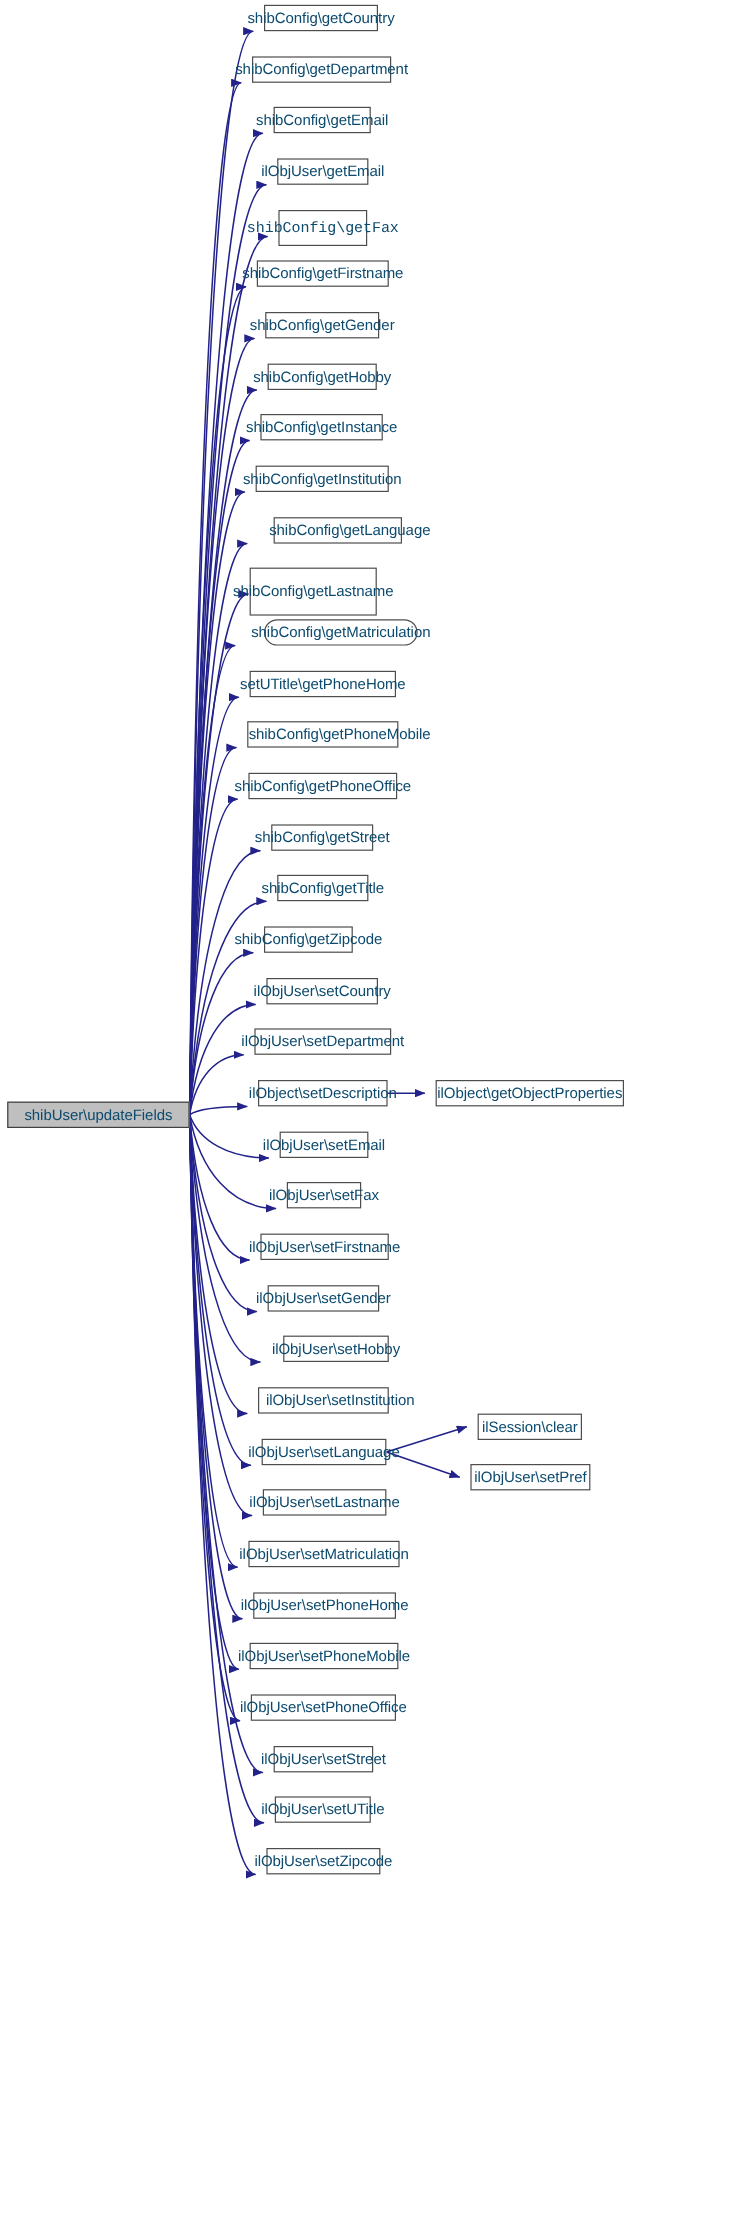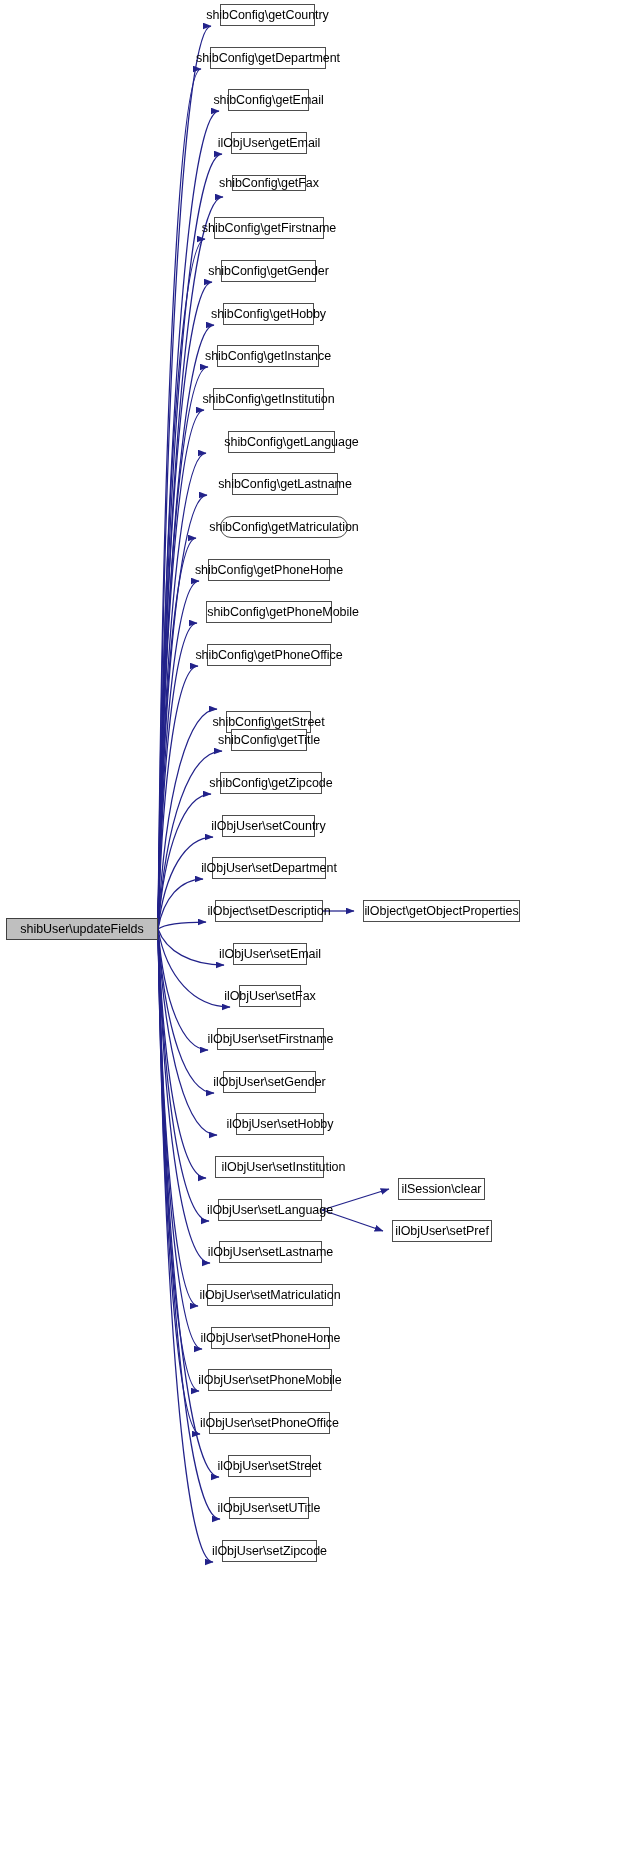--- a/index.html
+++ b/index.html
@@ -2,21 +2,21 @@
 <html><head>
 <meta charset="utf-8">
 <title>Call Graph</title>
 <style>
   html,body{margin:0;padding:0;background:#ffffff;}
   body{font-family:"Liberation Sans","DejaVu Sans",sans-serif;}
   #graph{position:relative;width:625px;height:1861px;background:#ffffff;overflow:hidden;}
   #edges{position:absolute;left:0;top:0;width:625px;height:1861px;pointer-events:none;}
   .node{position:absolute;box-sizing:border-box;border:1px solid #4d4d4d;background:#ffffff;
         display:flex;align-items:center;justify-content:center;
-        font-size:12.5px;line-height:1;color:#000000;white-space:nowrap;letter-spacing:-0.05px;}
+        font-size:12.5px;line-height:1;color:#0c4a6e;white-space:nowrap;letter-spacing:-0.05px;}
   .node.root{background:#bfbfbf;border-color:#404040;}
 </style>
 </head>
 <body>
 
 <div id="graph">
   <svg id="edges" viewBox="0 0 625 1861" preserveAspectRatio="none">
     <defs>
       <marker id="arrowhead" markerWidth="9" markerHeight="7" refX="8.4" refY="3.5" orient="auto" markerUnits="userSpaceOnUse">
         <polygon points="0,0 9,3.5 0,7" fill="#22228a"></polygon>
@@ -64,35 +64,35 @@
         <path d="M322,1210 L389,1189" marker-end="url(#arrowhead)"></path>
         <path d="M322,1210 L383,1231" marker-end="url(#arrowhead)"></path>
       </g>
   </svg>
   <div id="nodes">
       <div class="node root" style="left: 6px; top: 918px; width: 152px; height: 22px;">shibUser\updateFields</div>
       <div class="node" style="left: 220px; top: 4px; width: 95px; height: 22px;">shibConfig\getCountry</div>
       <div class="node" style="left: 210px; top: 47px; width: 116px; height: 22px;">shibConfig\getDepartment</div>
       <div class="node" style="left: 228px; top: 89px; width: 81px; height: 22px;">shibConfig\getEmail</div>
       <div class="node" style="left: 231px; top: 132px; width: 76px; height: 22px;">ilObjUser\getEmail</div>
-      <div class="node" style="left: 232px; top: 175px; width: 74px; height: 16px;">shibConfig\getFax</div>
+      <div class="node" style="left: 232px; top: 175px; width: 74px; height: 30px; font-family: Liberation Mono, monospace;">shibConfig\getFax</div>
       <div class="node" style="left: 214px; top: 217px; width: 110px; height: 22px;">shibConfig\getFirstname</div>
       <div class="node" style="left: 221px; top: 260px; width: 95px; height: 22px;">shibConfig\getGender</div>
       <div class="node" style="left: 223px; top: 303px; width: 91px; height: 22px;">shibConfig\getHobby</div>
       <div class="node" style="left: 217px; top: 345px; width: 102px; height: 22px;">shibConfig\getInstance</div>
       <div class="node" style="left: 213px; top: 388px; width: 111px; height: 22px;">shibConfig\getInstitution</div>
       <div class="node" style="left: 228px; top: 431px; width: 107px; height: 22px; padding-left: 20px;">shibConfig\getLanguage</div>
-      <div class="node" style="left: 232px; top: 473px; width: 106px; height: 22px;">shibConfig\getLastname</div>
+      <div class="node" style="left: 208px; top: 473px; width: 106px; height: 40px;">shibConfig\getLastname</div>
       <div class="node" style="left: 220px; top: 516px; width: 128px; height: 22px; border-radius: 11px;">shibConfig\getMatriculation</div>
-      <div class="node" style="left: 208px; top: 559px; width: 122px; height: 22px;">shibConfig\getPhoneHome</div>
+      <div class="node" style="left: 208px; top: 559px; width: 122px; height: 22px;">setUTitle\getPhoneHome</div>
       <div class="node" style="left: 206px; top: 601px; width: 126px; height: 22px; padding-left: 28px;">shibConfig\getPhoneMobile</div>
       <div class="node" style="left: 207px; top: 644px; width: 124px; height: 22px;">shibConfig\getPhoneOffice</div>
-      <div class="node" style="left: 226px; top: 711px; width: 85px; height: 22px;">shibConfig\getStreet</div>
+      <div class="node" style="left: 226px; top: 687px; width: 85px; height: 22px;">shibConfig\getStreet</div>
       <div class="node" style="left: 231px; top: 729px; width: 76px; height: 22px;">shibConfig\getTitle</div>
-      <div class="node" style="left: 220px; top: 772px; width: 102px; height: 22px;">shibConfig\getZipcode</div>
+      <div class="node" style="left: 220px; top: 772px; width: 74px; height: 22px;">shibConfig\getZipcode</div>
       <div class="node" style="left: 222px; top: 815px; width: 93px; height: 22px;">ilObjUser\setCountry</div>
       <div class="node" style="left: 212px; top: 857px; width: 114px; height: 22px;">ilObjUser\setDepartment</div>
       <div class="node" style="left: 215px; top: 900px; width: 108px; height: 22px;">ilObject\setDescription</div>
       <div class="node" style="left: 233px; top: 943px; width: 74px; height: 22px;">ilObjUser\setEmail</div>
       <div class="node" style="left: 239px; top: 985px; width: 62px; height: 22px;">ilObjUser\setFax</div>
       <div class="node" style="left: 217px; top: 1028px; width: 107px; height: 22px;">ilObjUser\setFirstname</div>
       <div class="node" style="left: 223px; top: 1071px; width: 93px; height: 22px;">ilObjUser\setGender</div>
       <div class="node" style="left: 236px; top: 1113px; width: 88px; height: 22px;">ilObjUser\setHobby</div>
       <div class="node" style="left: 215px; top: 1156px; width: 109px; height: 22px; padding-left: 28px;">ilObjUser\setInstitution</div>
       <div class="node" style="left: 218px; top: 1199px; width: 104px; height: 22px;">ilObjUser\setLanguage</div>

